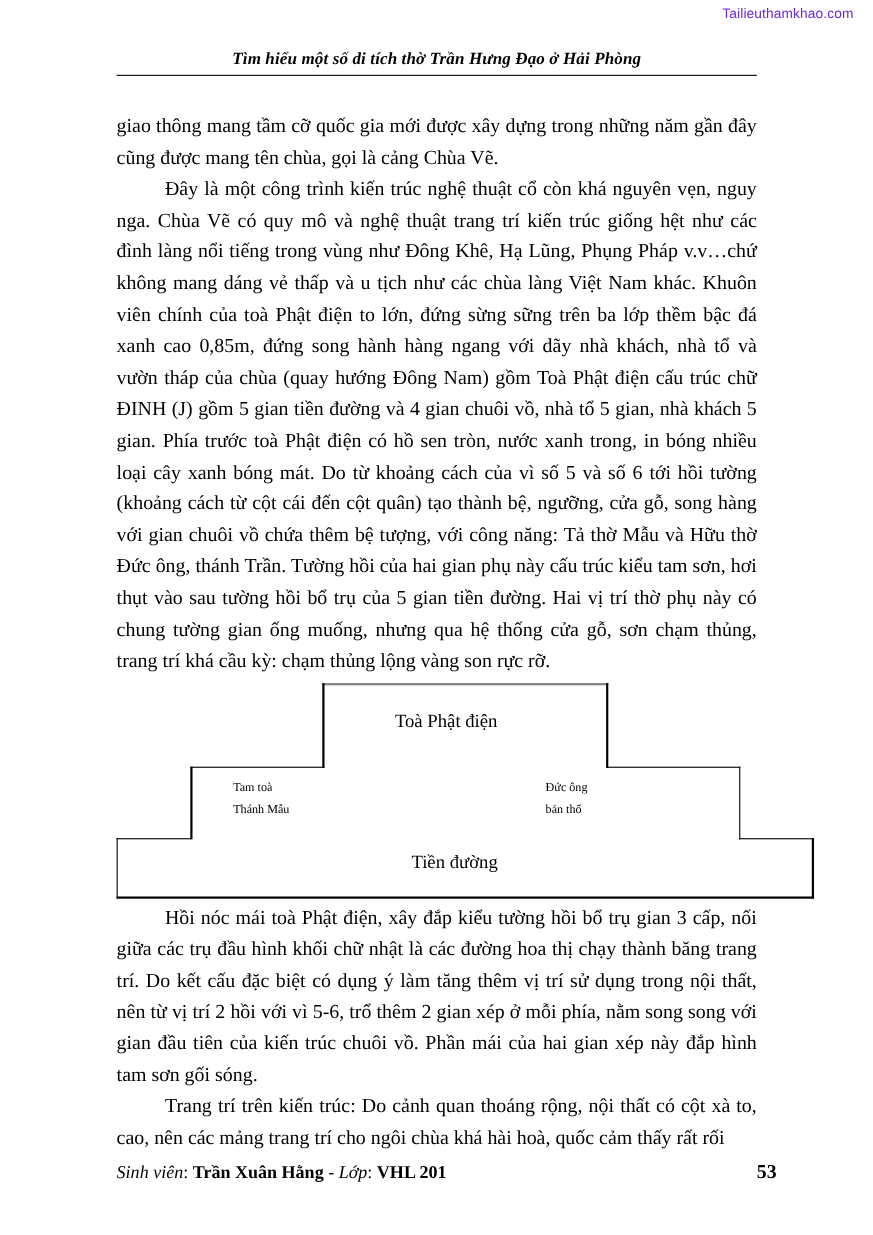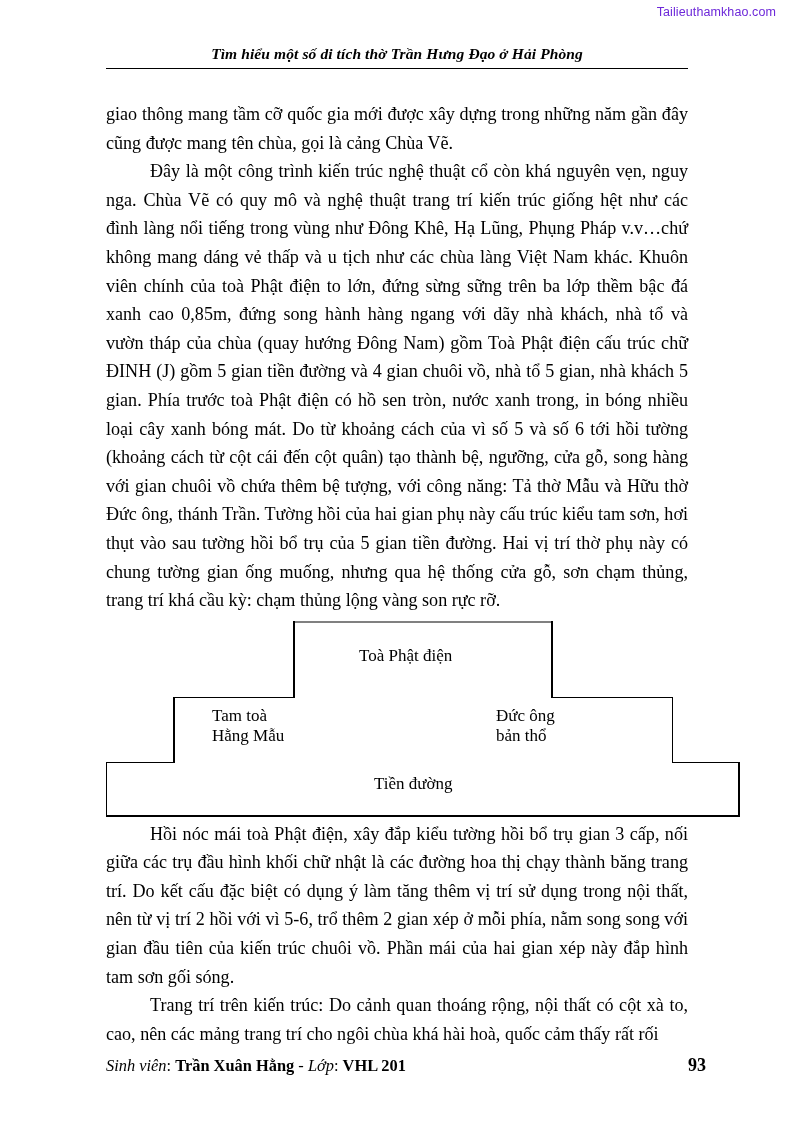--- a/index.html
+++ b/index.html
@@ -92,21 +92,21 @@
     background: #808080;
   }
   .dg-label {
     position: absolute;
     font-size: 17px;
     line-height: 22px;
     white-space: nowrap;
     color: #000;
   }
   .dg-label.small {
-    font-size: 17px;
+    font-size: 11px;
     line-height: 20px;
   }
 
   
   .footer {
     position: absolute;
     left: 106px;
     top: 1055px;
     width: 600px;
     display: flex;
@@ -165,36 +165,36 @@
       <div class="dg-line" style="left:-0.5px; top:147px; width:1.6px; height:55px;"></div>
 
       <div class="dg-line" style="left:632.3px; top:147px; width:1.6px; height:55px;"></div>
 
       <div class="dg-line" style="left:-0.5px; top:200.4px; width:634.4px; height:1.6px;"></div>
 
       <div class="dg-label" style="left:253px; top:30px;">Toà Phật điện</div>
 
       <div class="dg-label small" style="left:106px; top:91px;">Tam toà</div>
 
-      <div class="dg-label small" style="left:106px; top:111px;">Hằng Mẫu</div>
+      <div class="dg-label small" style="left:106px; top:111px;">Thánh Mẫu</div>
 
       <div class="dg-label small" style="left:390px; top:91px;">Đức ông</div>
 
       <div class="dg-label small" style="left:390px; top:111px;">bản thổ</div>
 
       <div class="dg-label" style="left:268px; top:158px;">Tiền đường</div>
 
     </div>
 
     <p class="para indent">Hồi nóc mái toà Phật điện, xây đắp kiểu tường hồi bổ trụ gian 3 cấp, nối giữa các trụ đầu hình khối chữ nhật là các đường hoa thị chạy thành băng trang trí. Do kết cấu đặc biệt có dụng ý làm tăng thêm vị trí sử dụng trong nội thất, nên từ vị trí 2 hồi với vì 5-6, trổ thêm 2 gian xép ở mỗi phía, nằm song song với gian đầu tiên của kiến trúc chuôi vồ. Phần mái của hai gian xép này đắp hình tam sơn gối sóng.</p>
 
     <p class="para indent">Trang trí trên kiến trúc: Do cảnh quan thoáng rộng, nội thất có cột xà to, cao, nên các mảng trang trí cho ngôi chùa khá hài hoà, quốc cảm thấy rất rối</p>
 
   </div>
 
   <div class="footer">
     <div class="footer-left">
       <span class="it">Sinh viên</span><span>: </span><span class="bd">Trần Xuân Hằng</span><span> - </span><span class="it">Lớp</span><span>: </span><span class="bd">VHL 201</span>
     </div>
-    <div class="page-number">93</div>
+    <div class="page-number">53</div>
   </div>
 
 </div>
 
 </body></html>

